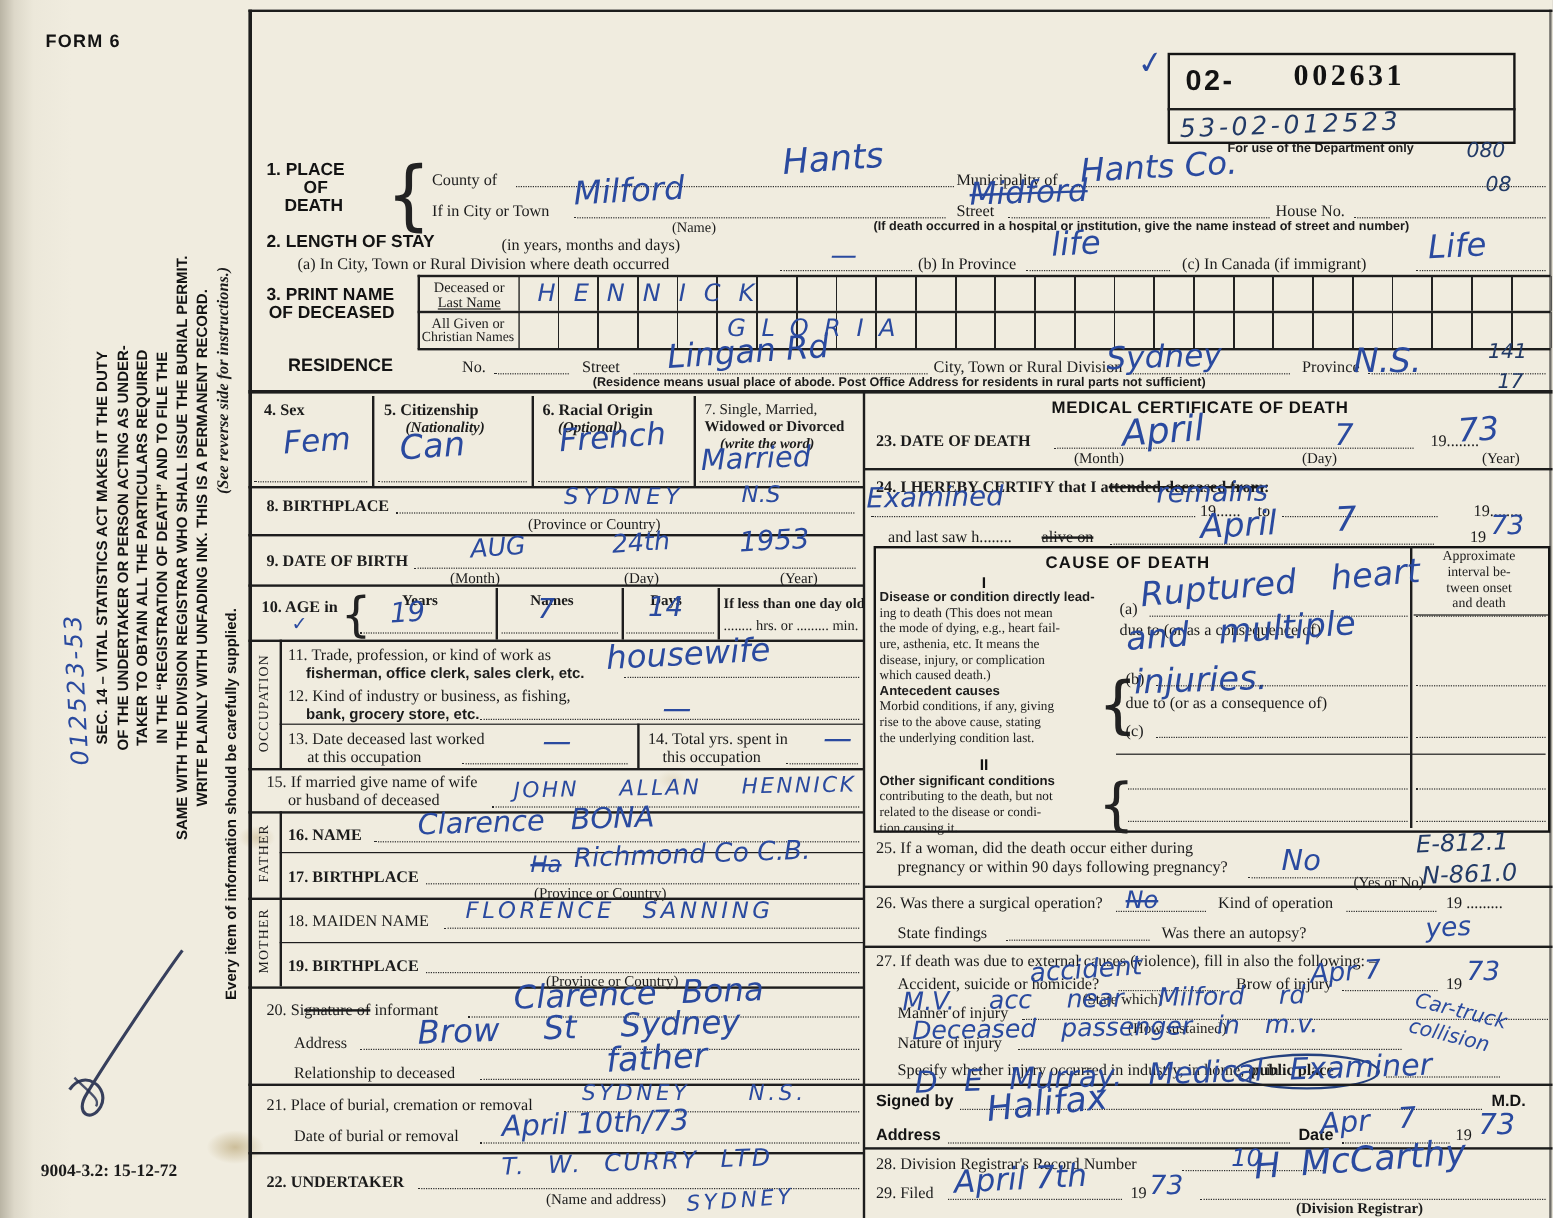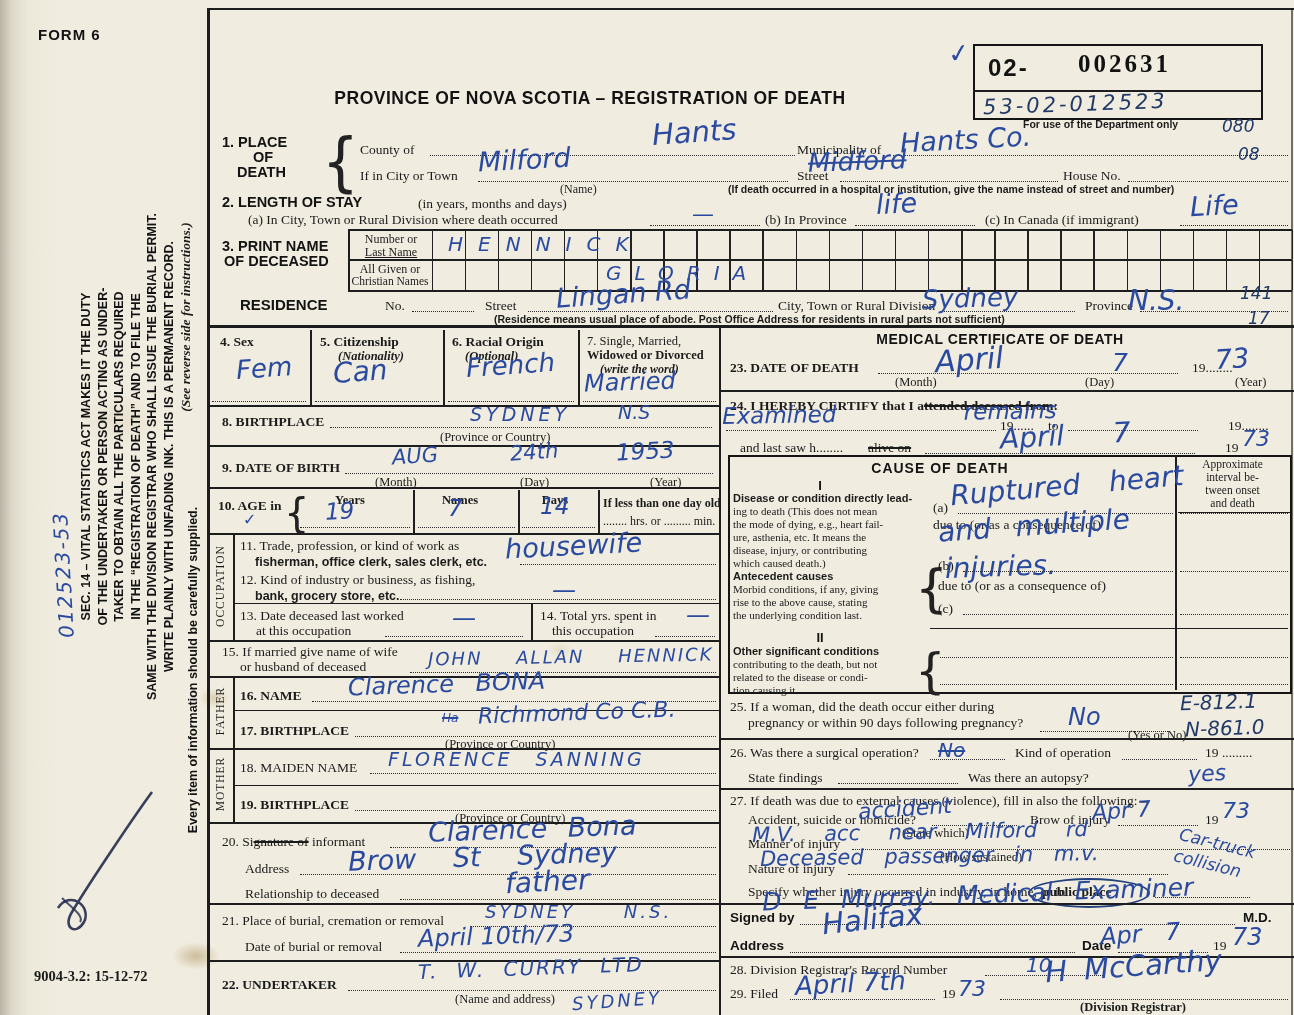--- a/index.html
+++ b/index.html
@@ -56,21 +56,20 @@
   <div class="ab hw" style="left:948px;top:40px;font-size:26px;transform:rotate(-8deg)">✓</div>
   <div class="ab" style="left:973px;top:44px;width:286px;height:72px;border:2.5px solid #151515"></div>
   <div class="ab ln" style="left:973px;top:90px;width:290px;height:1.5px"></div>
   <div class="ab sb" style="left:988px;top:54px;font-size:24px;letter-spacing:2px">02-</div>
   <div class="ab" style="left:1078px;top:50px;font-family:'Liberation Serif',serif;font-weight:bold;font-size:25px;letter-spacing:3px;color:#121212">002631</div>
   <div class="ab hwd hw" style="left:983px;top:94px;font-size:21px;letter-spacing:3px;transform:rotate(-2deg)">53-02-012523</div>
   <div class="ab cap" style="left:1023px;top:118px">For use of the Department only</div>
   <div class="ab hw hwd" style="left:1222px;top:118px;font-size:17px">080</div>
   <div class="ab hw hwd" style="left:1238px;top:146px;font-size:17px">08</div>
 
-  <div class="ab sb ctr" style="left:300px;top:88px;width:580px;font-size:17.5px;letter-spacing:.5px">PROVINCE OF NOVA SCOTIA – REGISTRATION OF DEATH</div>
 
   <div class="ab sb" style="left:222px;top:134px;font-size:14.5px">1. PLACE</div>
   <div class="ab sb" style="left:253px;top:149px;font-size:14.5px">OF</div>
   <div class="ab sb" style="left:237px;top:164px;font-size:14.5px">DEATH</div>
   <div class="ab brace" style="left:322px;top:128px;font-size:58px;transform:scaleY(1.1)">{</div>
   <div class="ab ser" style="left:360px;top:142px">County of</div>
   <div class="ab dl" style="left:430px;top:153px;width:365px"></div>
   <div class="ab ser" style="left:797px;top:142px">Municipality of</div>
   <div class="ab dl" style="left:893px;top:153px;width:395px"></div>
   <div class="ab ser" style="left:360px;top:168px">If in City or Town</div>
@@ -99,21 +98,21 @@
   <div class="ab hw" style="left:1190px;top:192px;font-size:27px;transform:rotate(-3deg)">Life</div>
 
   <div class="ab ln" style="left:348px;top:229px;width:944px;height:1.5px"></div>
   <div class="ab ln" style="left:348px;top:259px;width:944px;height:1.5px"></div>
   <div class="ab ln" style="left:348px;top:290px;width:944px;height:1.5px"></div>
   <div class="ab ln" style="left:348px;top:229px;width:1.5px;height:62px"></div>
   <div class="ab" style="left:432px;top:230px;width:860px;height:29px;border-left:1.5px solid #222;background:repeating-linear-gradient(to right,transparent 0,transparent 31.6px,#222 31.6px,#222 33.1px)"></div>
   <div class="ab" style="left:432px;top:260px;width:860px;height:30px;border-left:1.5px solid #222;background:repeating-linear-gradient(to right,transparent 0,transparent 31.6px,#222 31.6px,#222 33.1px)"></div>
   <div class="ab sb" style="left:222px;top:238px;font-size:14.5px">3. PRINT NAME</div>
   <div class="ab sb" style="left:224px;top:253px;font-size:14.5px">OF DECEASED</div>
-  <div class="ab ser ctr" style="left:352px;top:232px;width:78px;font-size:12px">Number or</div>
+  <div class="ab ser ctr" style="left:352px;top:232px;width:78px;font-size:12px">Deceased or</div>
   <div class="ab ser ctr" style="left:352px;top:245px;width:78px;font-size:12px;text-decoration:underline">Last Name</div>
   <div class="ab ser ctr" style="left:350px;top:262px;width:80px;font-size:12px">All Given or</div>
   <div class="ab ser ctr" style="left:350px;top:275px;width:80px;font-size:11.5px">Christian Names</div>
   <div class="ab hw" style="left:448px;top:234px;font-size:20px;letter-spacing:15px">HENNICK</div>
   <div class="ab hw" style="left:606px;top:263px;font-size:20px;letter-spacing:13px">GLORIA</div>
 
   <div class="ab sb" style="left:240px;top:296px;font-size:15px">RESIDENCE</div>
   <div class="ab ser" style="left:385px;top:298px">No.</div>
   <div class="ab dl" style="left:412px;top:309px;width:62px"></div>
   <div class="ab ser" style="left:485px;top:298px">Street</div>
@@ -221,21 +220,21 @@
   <div class="ab ln" style="left:233px;top:676px;width:1.5px;height:146px"></div>
   <div class="ab rot ser ctr" style="left:185px;top:705px;width:70px;font-size:11.5px;letter-spacing:1px">FATHER</div>
   <div class="ab rot ser ctr" style="left:185px;top:778px;width:70px;font-size:11.5px;letter-spacing:1px">MOTHER</div>
   <div class="ab ser" style="left:240px;top:688px;font-weight:bold">16. NAME</div>
   <div class="ab dl" style="left:312px;top:699px;width:404px"></div>
   <div class="ab hw" style="left:348px;top:672px;font-size:24px;word-spacing:14px;transform:rotate(-2deg)">Clarence BONA</div>
   <div class="ab ln" style="left:233px;top:710px;width:487px;height:1.2px"></div>
   <div class="ab ser" style="left:240px;top:723px;font-weight:bold">17. BIRTHPLACE</div>
   <div class="ab dl" style="left:355px;top:734px;width:361px"></div>
   <div class="ab ser" style="left:445px;top:737px;font-size:12.5px">(Province or Country)</div>
-  <div class="ab hw strike" style="left:442px;top:712px;font-size:12px">Ha</div>
+  <div class="ab hw strike" style="left:442px;top:712px;font-size:19px">Ha</div>
   <div class="ab hw" style="left:478px;top:702px;font-size:22px;transform:rotate(-2deg)">Richmond Co C.B.</div>
   <div class="ab ln" style="left:207px;top:748px;width:513px;height:1.5px"></div>
   <div class="ab ser" style="left:240px;top:760px;font-weight:normal">18. MAIDEN NAME</div>
   <div class="ab dl" style="left:370px;top:771px;width:346px"></div>
   <div class="ab hw" style="left:388px;top:750px;font-size:19px;letter-spacing:3px;word-spacing:14px">FLORENCE SANNING</div>
   <div class="ab ln" style="left:233px;top:785px;width:487px;height:1.2px"></div>
   <div class="ab ser" style="left:240px;top:797px;font-weight:bold">19. BIRTHPLACE</div>
   <div class="ab dl" style="left:355px;top:808px;width:361px"></div>
   <div class="ab ser" style="left:455px;top:811px;font-size:12.5px">(Province or Country)</div>
   <div class="ab ln" style="left:207px;top:822px;width:513px;height:1.5px"></div>
@@ -300,21 +299,21 @@
     <div>interval be-</div>
     <div>tween onset</div>
     <div>and death</div>
   </div>
   <div class="ab ln" style="left:1178px;top:512px;width:112px;height:1.2px"></div>
   <div class="ab sb ctr" style="left:800px;top:478px;width:40px;font-size:13px">I</div>
   <div class="ab cap" style="left:733px;top:492px;font-size:11px">Disease or condition directly lead-</div>
   <div class="ab cap" style="left:733px;top:505px;font-size:11px;font-weight:normal;font-family:'Liberation Serif',serif">ing to death (This does not mean</div>
   <div class="ab cap" style="left:733px;top:518px;font-size:11px;font-weight:normal;font-family:'Liberation Serif',serif">the mode of dying, e.g., heart fail-</div>
   <div class="ab cap" style="left:733px;top:531px;font-size:11px;font-weight:normal;font-family:'Liberation Serif',serif">ure, asthenia, etc. It means the</div>
-  <div class="ab cap" style="left:733px;top:544px;font-size:11px;font-weight:normal;font-family:'Liberation Serif',serif">disease, injury, or contributing</div>
+  <div class="ab cap" style="left:733px;top:544px;font-size:11px;font-weight:normal;font-family:'Liberation Serif',serif">disease, injury, or complication</div>
   <div class="ab cap" style="left:733px;top:557px;font-size:11px;font-weight:normal;font-family:'Liberation Serif',serif">which caused death.)</div>
   <div class="ab ser" style="left:933px;top:500px">(a)</div>
   <div class="ab dl" style="left:958px;top:511px;width:215px"></div>
   <div class="ab ser" style="left:933px;top:517px">due to (or as a consequence of)</div>
   <div class="ab hw" style="left:950px;top:472px;font-size:28px;word-spacing:20px;transform:rotate(-5deg)">Ruptured heart</div>
   <div class="ab hw" style="left:938px;top:512px;font-size:28px;word-spacing:16px;transform:rotate(-4deg)">and multiple</div>
   <div class="ab hw" style="left:945px;top:553px;font-size:28px;transform:rotate(-2deg)">injuries.</div>
   <div class="ab cap" style="left:733px;top:570px;font-size:11px">Antecedent causes</div>
   <div class="ab cap" style="left:733px;top:583px;font-size:11px;font-weight:normal;font-family:'Liberation Serif',serif">Morbid conditions, if any, giving</div>
   <div class="ab cap" style="left:733px;top:596px;font-size:11px;font-weight:normal;font-family:'Liberation Serif',serif">rise to the above cause, stating</div>

